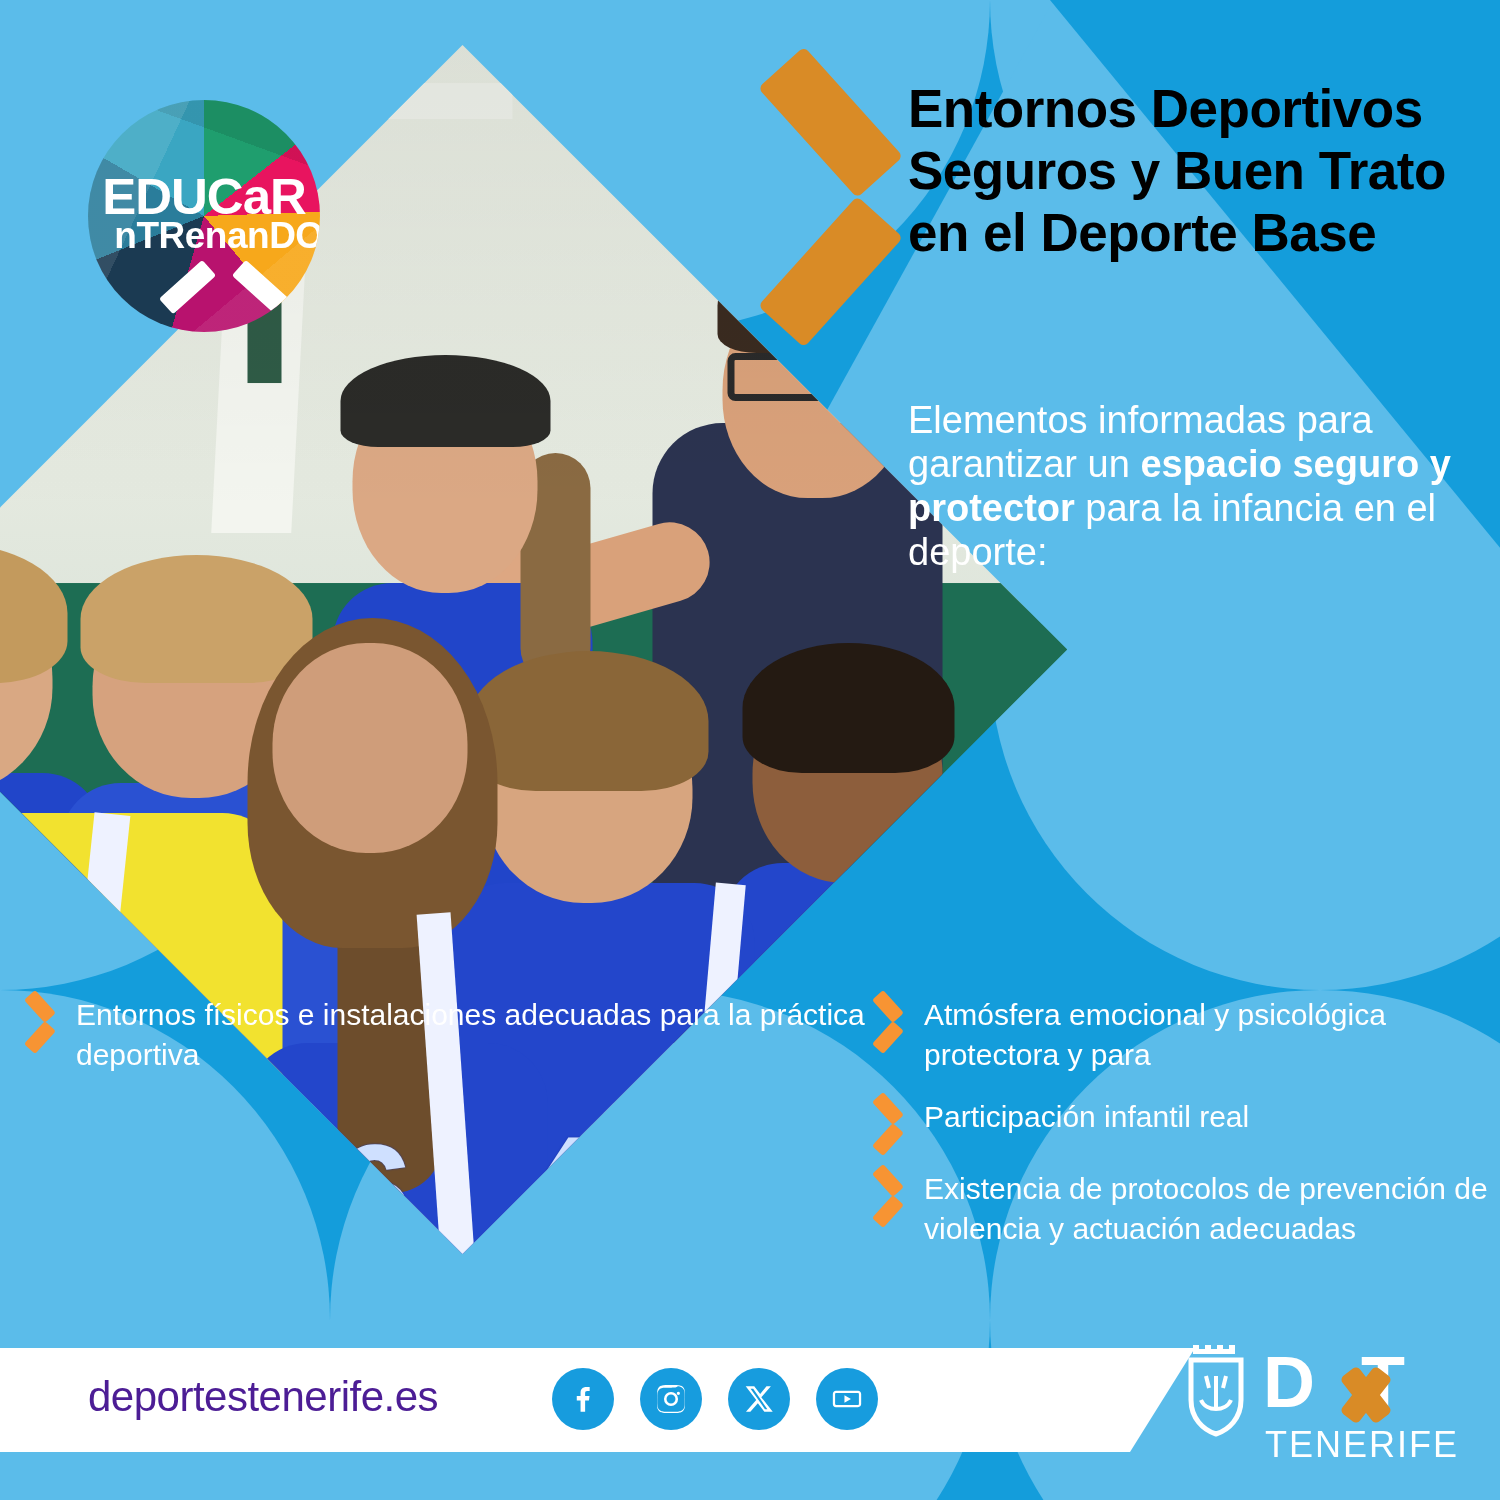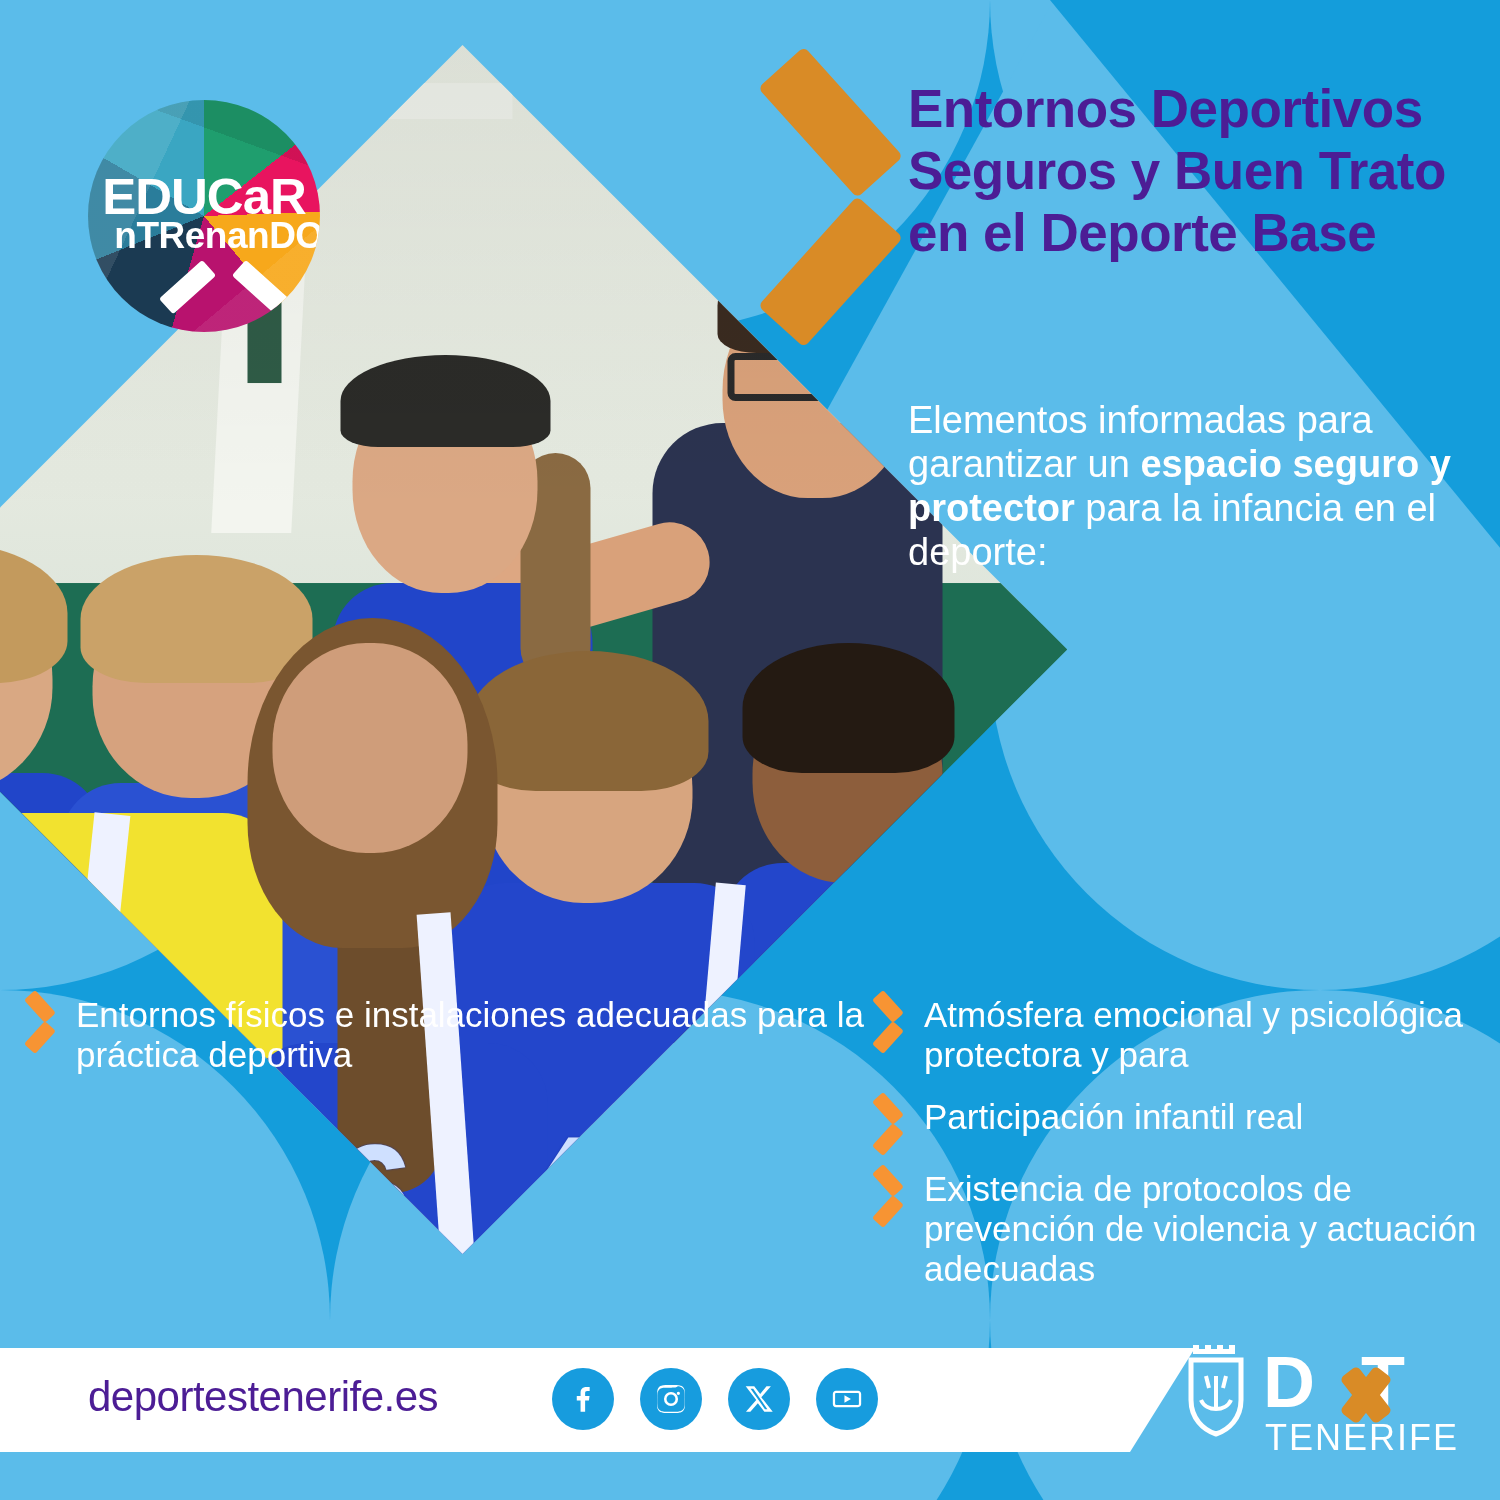--- a/index.html
+++ b/index.html
@@ -105,57 +105,57 @@
   #logo-chev:before{left:0;top:28px;transform:rotate(-42deg);transform-origin:left center;}
   #logo-chev:after{left:58px;top:28px;transform:rotate(42deg);transform-origin:right center;}
 
   
   #hero-chevron{position:absolute;left:758px;top:88px;width:140px;height:218px;}
   #hero-chevron span{position:absolute;background:#D98B26;border-radius:6px;}
   #hero-chevron .a{left:0;top:0;width:62px;height:148px;transform:skewX(0deg) rotate(-42deg);transform-origin:top left;}
   #hero-chevron .b{left:0;bottom:0;width:62px;height:148px;transform:rotate(42deg);transform-origin:bottom left;}
 
   
-  #title{position:absolute;left:908px;top:78px;width:580px;color:#4c1d95;font-weight:bold;
+  #title{position:absolute;left:908px;top:78px;width:580px;color:#000000;font-weight:bold;
       font-size:53px;line-height:62px;letter-spacing:-0.5px;font-family:"Liberation Sans",sans-serif;}
   #subtitle{position:absolute;left:908px;top:398px;width:580px;color:#fff;
       font-size:38px;line-height:44px;font-family:"Liberation Sans",sans-serif;font-weight:300;}
   #subtitle b{font-weight:bold;}
 
   
   .bullets{position:absolute;}
   #bullets-left{left:20px;top:995px;width:850px;}
   #bullets-right{left:868px;top:995px;width:620px;}
   .bullet{position:relative;display:flex;align-items:flex-start;margin-bottom:14px;}
   .chev{flex:0 0 auto;width:42px;height:46px;position:relative;margin-right:14px;margin-top:4px;}
   .chev i{position:absolute;background:#F79433;border-radius:3px;}
   .chev i.t{left:4px;top:1px;width:15px;height:31px;transform:rotate(-42deg);transform-origin:top left;}
   .chev i.b2{left:4px;bottom:1px;width:15px;height:31px;transform:rotate(42deg);transform-origin:bottom left;}
-  .btxt{color:#fff;font-size:35px;line-height:40px;font-family:"Liberation Sans",sans-serif;font-weight:300;}
+  .btxt{color:#fff;font-size:30px;line-height:40px;font-family:"Liberation Sans",sans-serif;font-weight:300;}
   #bullets-right .bullet{margin-bottom:22px;}
 
   
   #footer-bar{position:absolute;left:0;top:1348px;width:1195px;height:104px;background:#fff;
       clip-path:polygon(0 0,1195px 0,1130px 104px,0 104px);}
   #footer-url{position:absolute;left:88px;top:1373px;color:#4c1d95;font-size:42px;
       font-family:"Liberation Sans",sans-serif;font-weight:400;letter-spacing:-.5px;}
   #social{position:absolute;left:552px;top:1368px;display:flex;gap:26px;}
   .soc{width:62px;height:62px;border-radius:50%;background:#179CDE;display:flex;
        align-items:center;justify-content:center;}
   .soc svg{width:34px;height:34px;fill:#fff;}
 
   #dxt{position:absolute;left:1185px;top:1328px;width:300px;height:150px;}
   #dxt-shield{position:absolute;left:0;top:14px;width:62px;height:96px;}
   #dxt-word{position:absolute;left:78px;top:18px;color:#fff;font-weight:bold;font-size:72px;
       line-height:72px;letter-spacing:-1px;font-family:"Liberation Sans",sans-serif;}
   #dxt-x{position:absolute;left:148px;top:38px;width:72px;height:56px;}
   #dxt-x i{position:absolute;left:22px;top:0;width:22px;height:58px;background:#D98B26;border-radius:5px;}
   #dxt-x i:first-child{transform:rotate(38deg);}
   #dxt-x i:last-child{transform:rotate(-38deg);}
-  #dxt-sub{position:absolute;left:80px;top:89px;color:#fff;font-size:36px;letter-spacing:2px;
+  #dxt-sub{position:absolute;left:80px;top:96px;color:#fff;font-size:36px;letter-spacing:2px;
       font-family:"Liberation Sans",sans-serif;}
 </style>
 </head>
 <body>
 
 <div id="poster">
 
   <div class="bglayer">
     <div class="tear r3" style="left:-330px;top:-330px;width:660px;height:660px;"></div>
     <div class="tear r4" style="left:330px;top:-330px;width:660px;height:660px;"></div>

